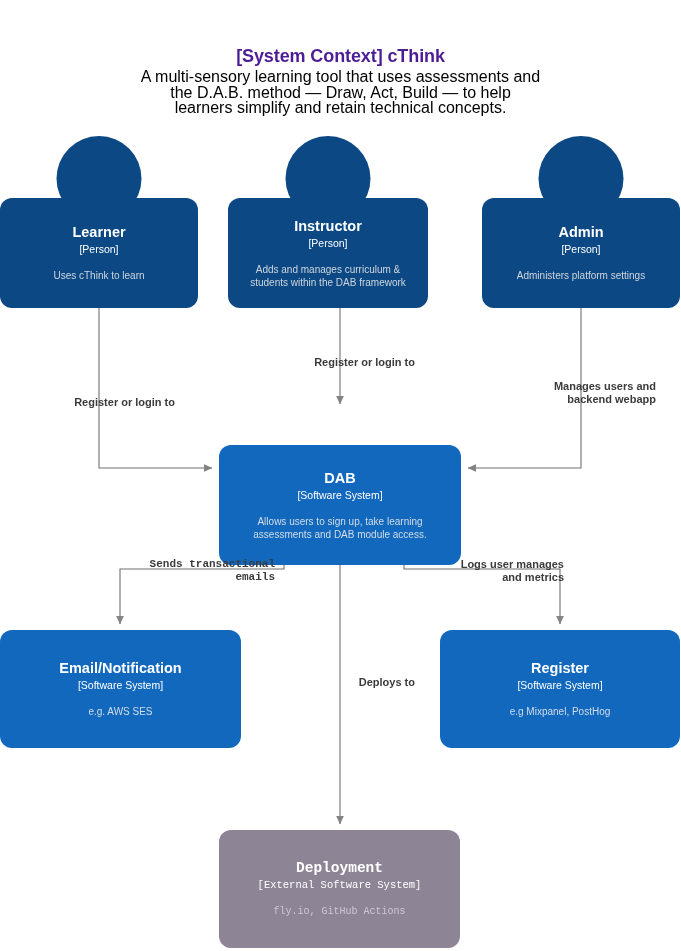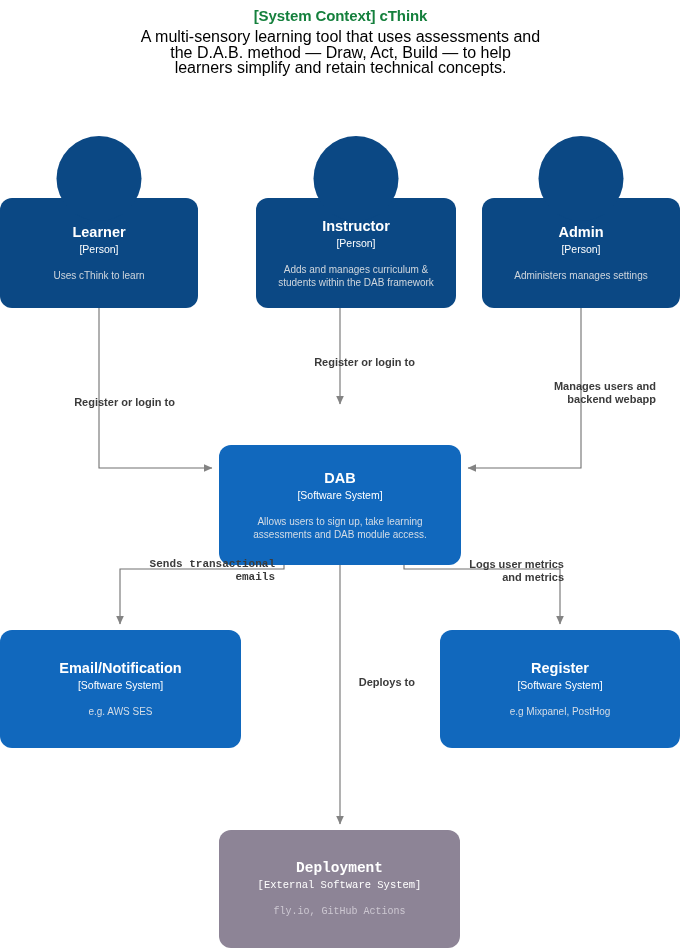--- a/index.html
+++ b/index.html
@@ -26,25 +26,26 @@
 
   
   .diagram-header {
     position: absolute;
     left: 0;
     top: 6px;
     width: 681px;
     text-align: center;
   }
   .diagram-title {
-    font-size: 15px;
+    font-size: 18px;
     font-weight: bold;
-    color: #15803d;
+    color: #4c1d95;
     letter-spacing: -0.1px;
     line-height: 20px;
+    margin-top: 40px;
   }
   .diagram-subtitle {
     font-size: 16px;
     color: #000000;
     line-height: 15.5px;
     width: 400px;
     margin: 3px auto 0 auto;
   }
 
   
@@ -120,21 +121,21 @@
   
   .node.external {
     background: #8D8496;
   }
   .node.external .node-desc { color: #cdc8d2; }
 
   
   #node-learner   { left: 0px;   top: 198px; width: 198px; height: 110px; }
   #node-learner .node-head   { top: -62px; width: 85px; height: 85px; }
 
-  #node-instructor { left: 256px; top: 198px; width: 200px; height: 110px; }
+  #node-instructor { left: 228px; top: 198px; width: 200px; height: 110px; }
   #node-instructor .node-head { top: -62px; width: 85px; height: 85px; }
 
   #node-admin     { left: 482px; top: 198px; width: 198px; height: 110px; }
   #node-admin .node-head     { top: -62px; width: 85px; height: 85px; }
 
   #node-dab       { left: 219px; top: 410px; width: 242px; height: 120px; margin-top: 35px; }
   #node-email     { left: 0px;   top: 630px; width: 241px; height: 118px; }
   #node-analytics { left: 440px; top: 630px; width: 240px; height: 118px; }
   #node-deployment{ left: 219px; top: 830px; width: 241px; height: 118px; font-family: Liberation Mono, monospace; }
 
@@ -208,21 +209,21 @@
       <div class="node-type">[Person]</div>
       <div class="node-desc">Adds and manages curriculum &amp; students within the DAB framework</div>
     </div>
   </div>
 
   <div class="node person" id="node-admin">
     <div class="node-head"></div>
     <div class="node-inner">
       <div class="node-name">Admin</div>
       <div class="node-type">[Person]</div>
-      <div class="node-desc">Administers manages settings</div>
+      <div class="node-desc">Administers platform settings</div>
     </div>
   </div>
 
   <div class="node system" id="node-dab">
     <div class="node-inner">
       <div class="node-name">DAB</div>
       <div class="node-type">[Software System]</div>
       <div class="node-desc">Allows users to sign up, take learning assessments and DAB module access.</div>
     </div>
   </div>
@@ -263,21 +264,21 @@
     <div>Manages users and</div>
     <div>backend webapp</div>
   </div>
 
   <div class="edge-label" style="left: 125px; top: 558px; width: 150px; font-family: Liberation Mono, monospace;">
     <div>Sends transactional</div>
     <div>emails</div>
   </div>
 
   <div class="edge-label" style="left: 414px; top: 558px; width: 150px;">
-    <div>Logs user metrics</div>
+    <div>Logs user manages</div>
     <div>and metrics</div>
   </div>
 
   <div class="edge-label" style="left: 265px; top: 676px; width: 150px;">
     <div>Deploys to</div>
   </div>
 
 </div>
 
 </body></html>

